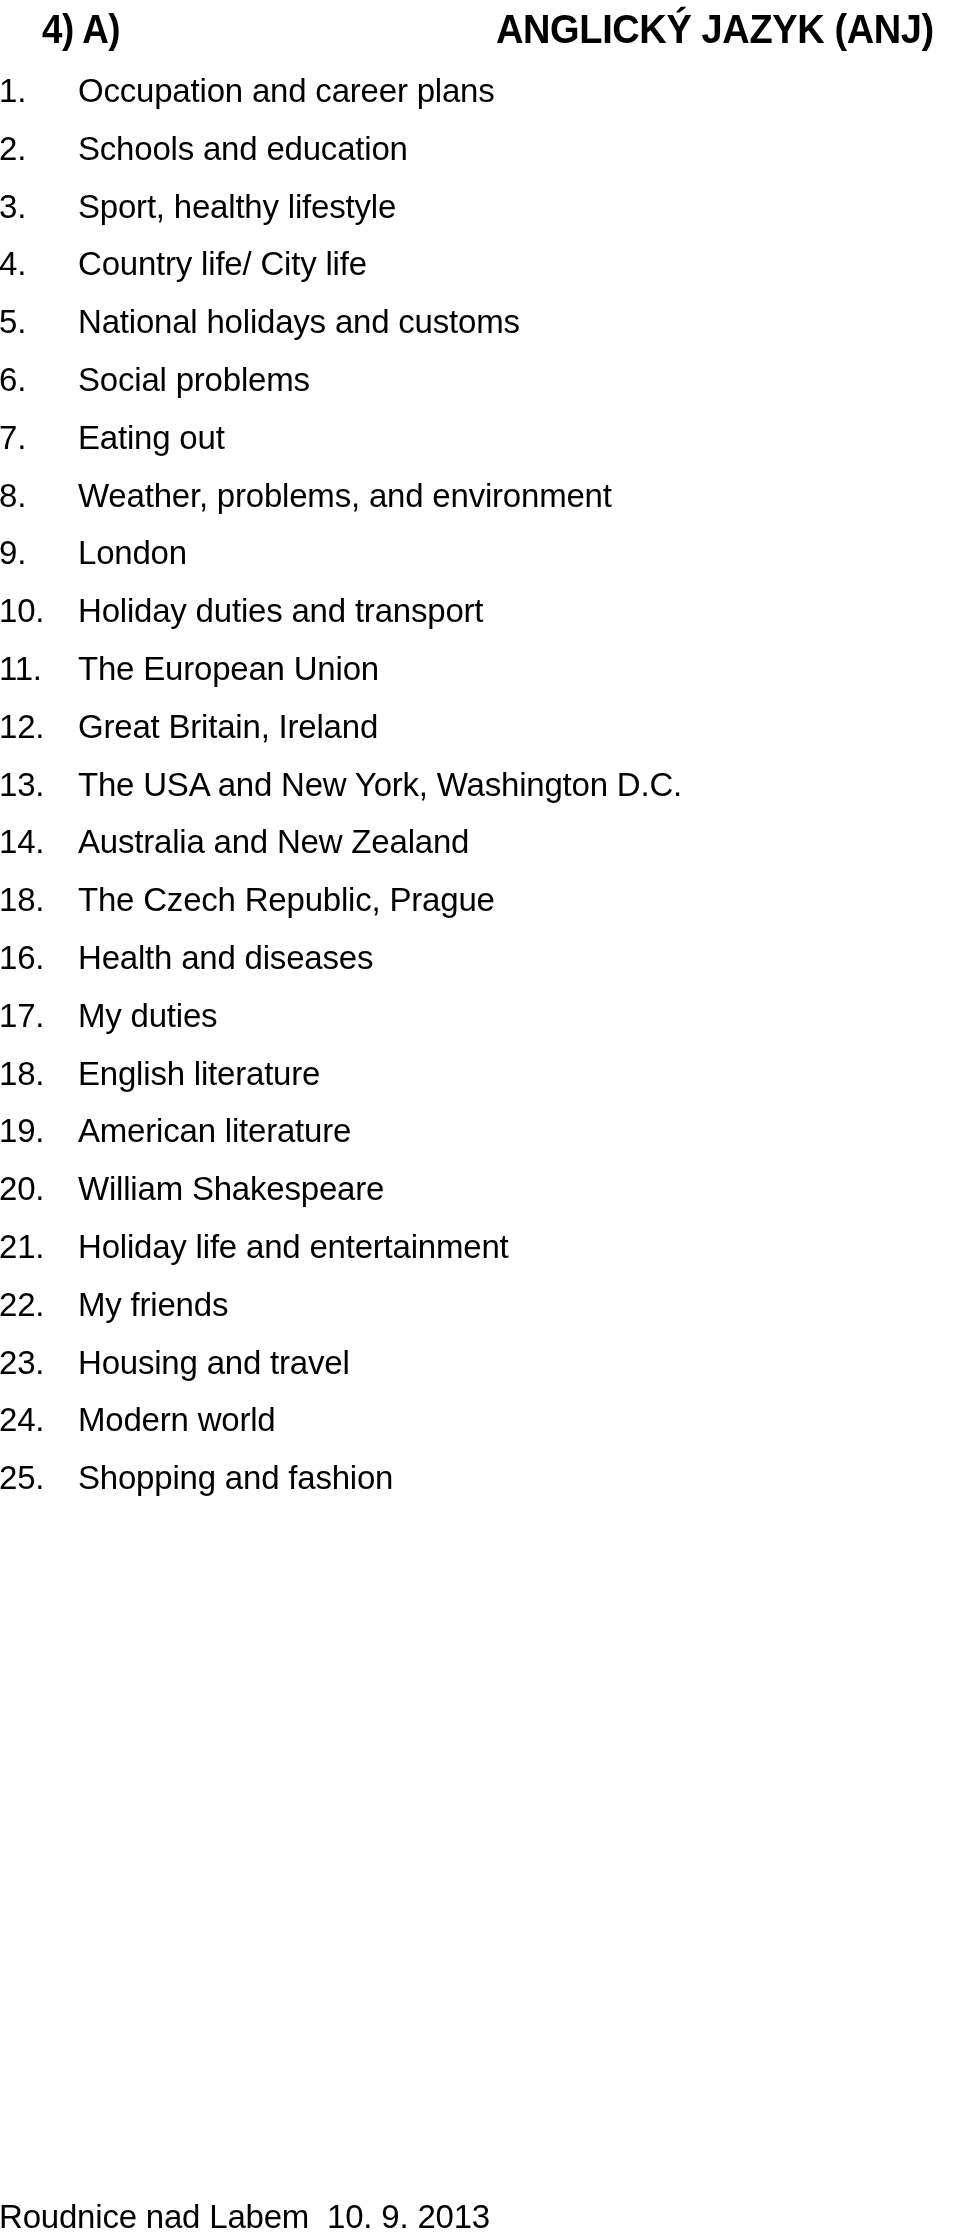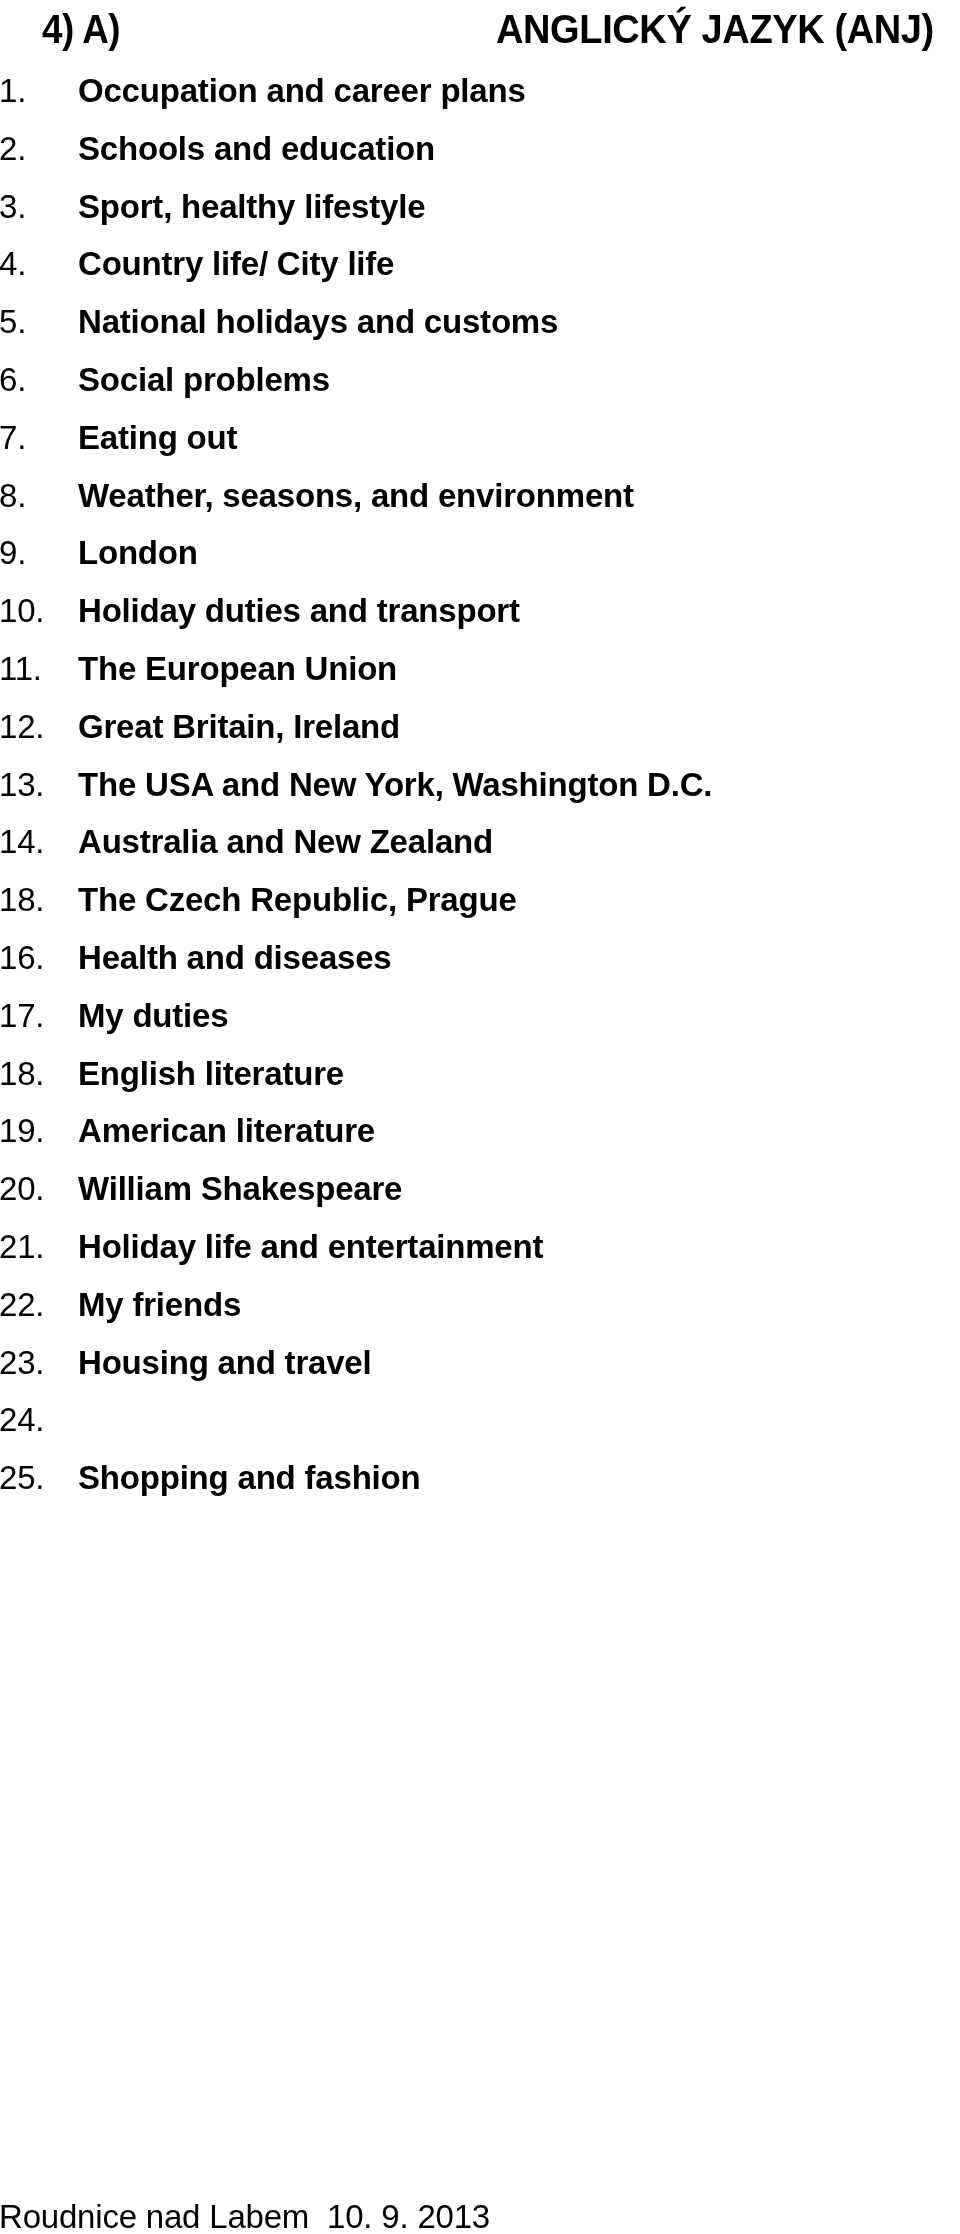--- a/index.html
+++ b/index.html
@@ -94,21 +94,20 @@
   }
 
   .topic-label {
     position: absolute;
     left: 78px;
     top: 0;
     font-size: 33px;
     line-height: 50px;
     letter-spacing: -0.2px;
     white-space: nowrap;
-    font-weight: bold;
   }
 
   
   .doc-footer {
     position: absolute;
     left: -1px;
     top: 2192px;
     font-size: 33px;
     line-height: 50px;
     letter-spacing: -0.2px;
@@ -149,21 +148,21 @@
       <li class="topic-row">
         <span class="topic-num">6.</span>
         <span class="topic-label">Social problems</span>
       </li>
       <li class="topic-row">
         <span class="topic-num">7.</span>
         <span class="topic-label">Eating out</span>
       </li>
       <li class="topic-row">
         <span class="topic-num">8.</span>
-        <span class="topic-label">Weather, seasons, and environment</span>
+        <span class="topic-label">Weather, problems, and environment</span>
       </li>
       <li class="topic-row">
         <span class="topic-num">9.</span>
         <span class="topic-label">London</span>
       </li>
       <li class="topic-row">
         <span class="topic-num">10.</span>
         <span class="topic-label">Holiday duties and transport</span>
       </li>
       <li class="topic-row">
@@ -213,20 +212,21 @@
       <li class="topic-row">
         <span class="topic-num">22.</span>
         <span class="topic-label">My friends</span>
       </li>
       <li class="topic-row">
         <span class="topic-num">23.</span>
         <span class="topic-label">Housing and travel</span>
       </li>
       <li class="topic-row">
         <span class="topic-num">24.</span>
+        <span class="topic-label">Modern world</span>
       </li>
       <li class="topic-row">
         <span class="topic-num">25.</span>
         <span class="topic-label">Shopping and fashion</span>
       </li>
     </ol>
 
   <div class="doc-footer">Roudnice nad Labem  10. 9. 2013</div>
 
 </div>

